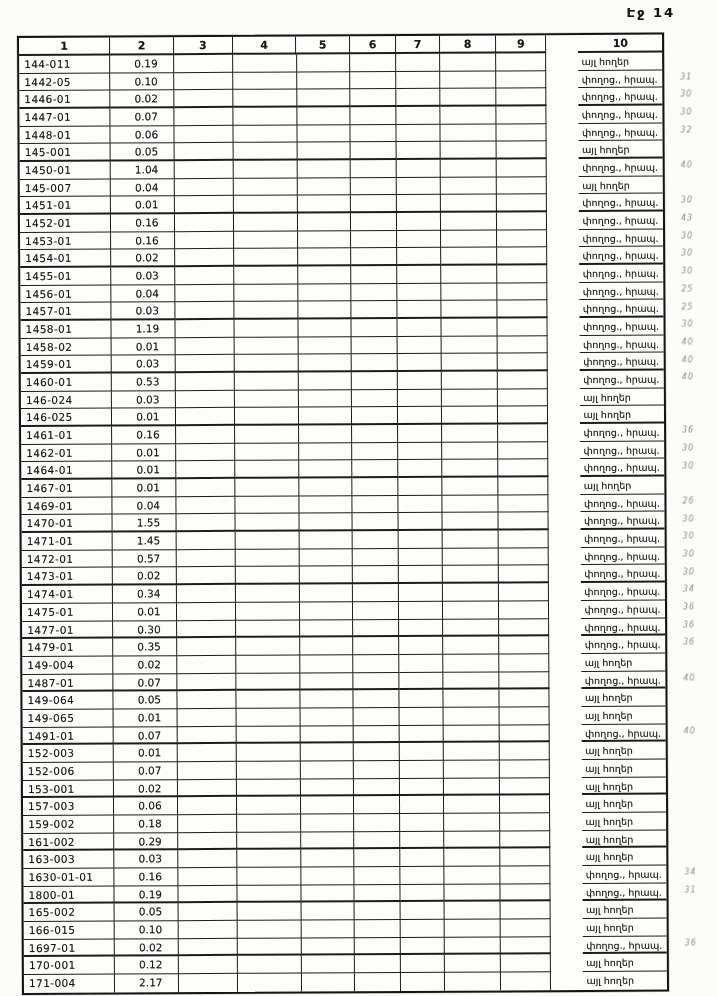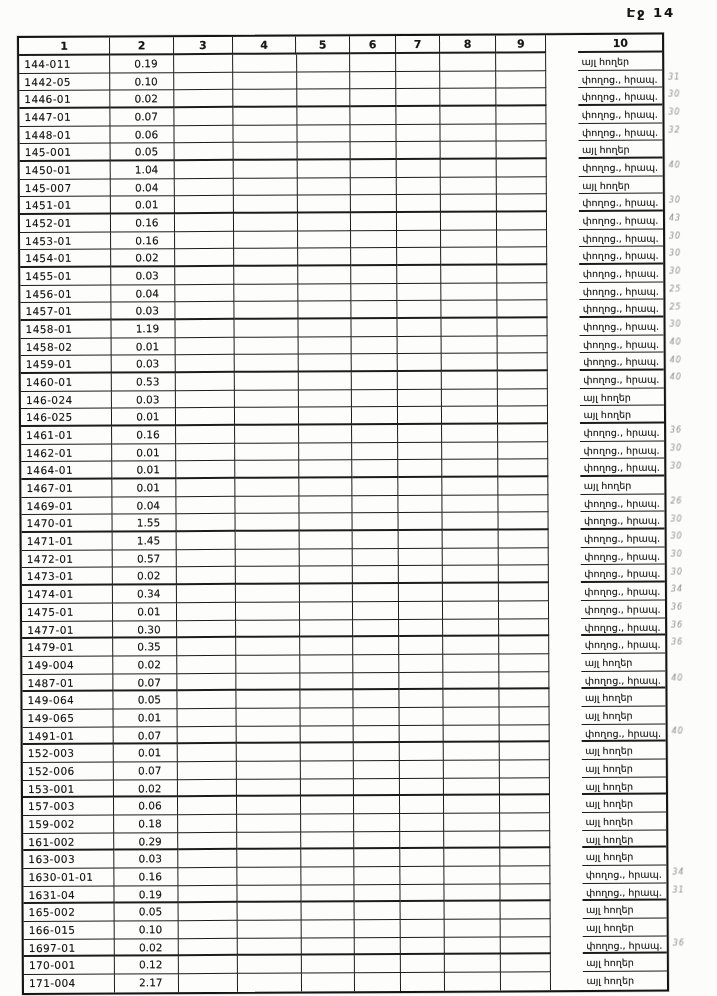--- a/index.html
+++ b/index.html
@@ -50,21 +50,21 @@
   .cell:nth-child(6){width:49px;}
   .cell:nth-child(7){width:46px;}
   .cell:nth-child(8){width:59px;}
   .cell:nth-child(9){width:53px;}
   .cell:nth-child(10){width:88px;margin-left:32px;}
   .c0{font-size:10.5px;text-align:left;padding-left:5px;letter-spacing:0.4px;}
   .c1{font-size:10.5px;text-align:center;padding-left:8px;}
   .c9{font-size:9.5px;text-align:left;padding-left:3px;}
   .marks{position:absolute;left:651px;top:0;width:48px;}
   .mark{
-    position:absolute;left:0;
+    position:absolute;left:12px;
     font-size:8px;color:#8d8d8d;font-style:italic;
     letter-spacing:1px;line-height:10px;
     filter:blur(0.2px);
   }
 </style>
 </head>
 <body>
 
 <div class="page-label">Էջ 14</div>
 
@@ -640,21 +640,21 @@
         <div class="cell c2"></div>
         <div class="cell c3"></div>
         <div class="cell c4"></div>
         <div class="cell c5"></div>
         <div class="cell c6"></div>
         <div class="cell c7"></div>
         <div class="cell c8"></div>
         <div class="cell c9">փողոց., հրապ.</div>
       </div>
       <div class="row">
-        <div class="cell c0">1631-04</div>
+        <div class="cell c0">1800-01</div>
         <div class="cell c1">0.19</div>
         <div class="cell c2"></div>
         <div class="cell c3"></div>
         <div class="cell c4"></div>
         <div class="cell c5"></div>
         <div class="cell c6"></div>
         <div class="cell c7"></div>
         <div class="cell c8"></div>
         <div class="cell c9">փողոց., հրապ.</div>
       </div>

